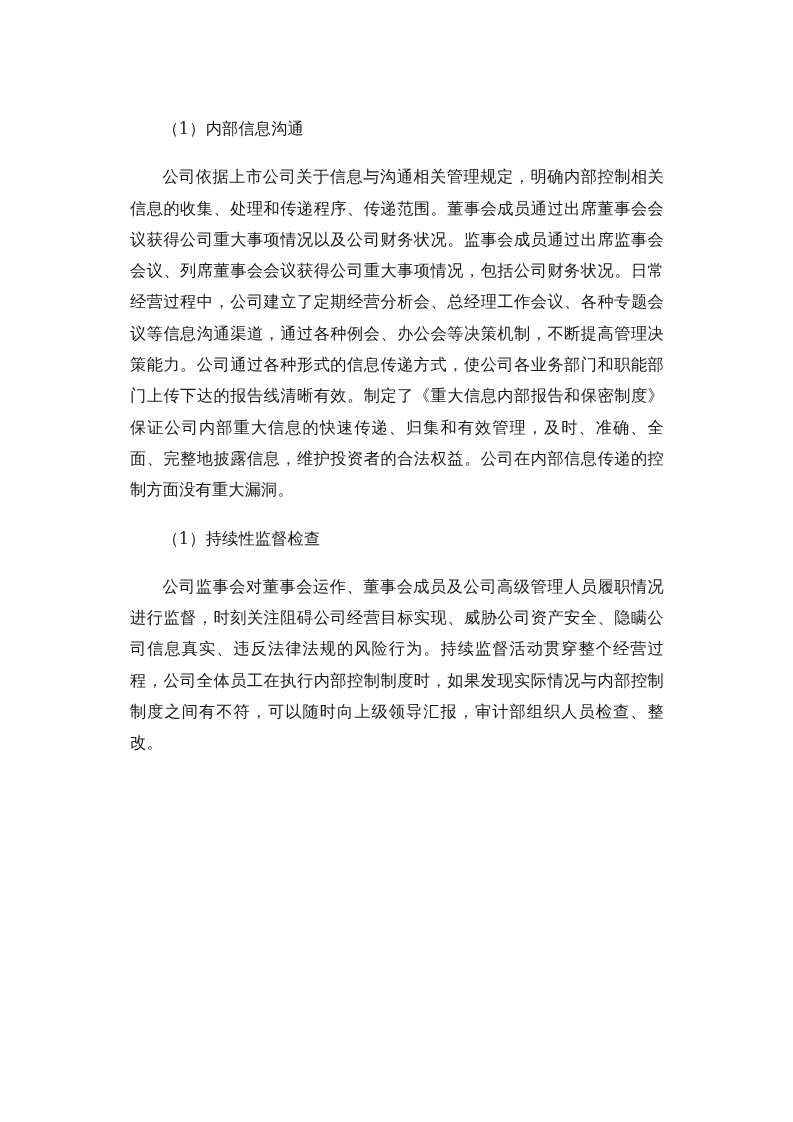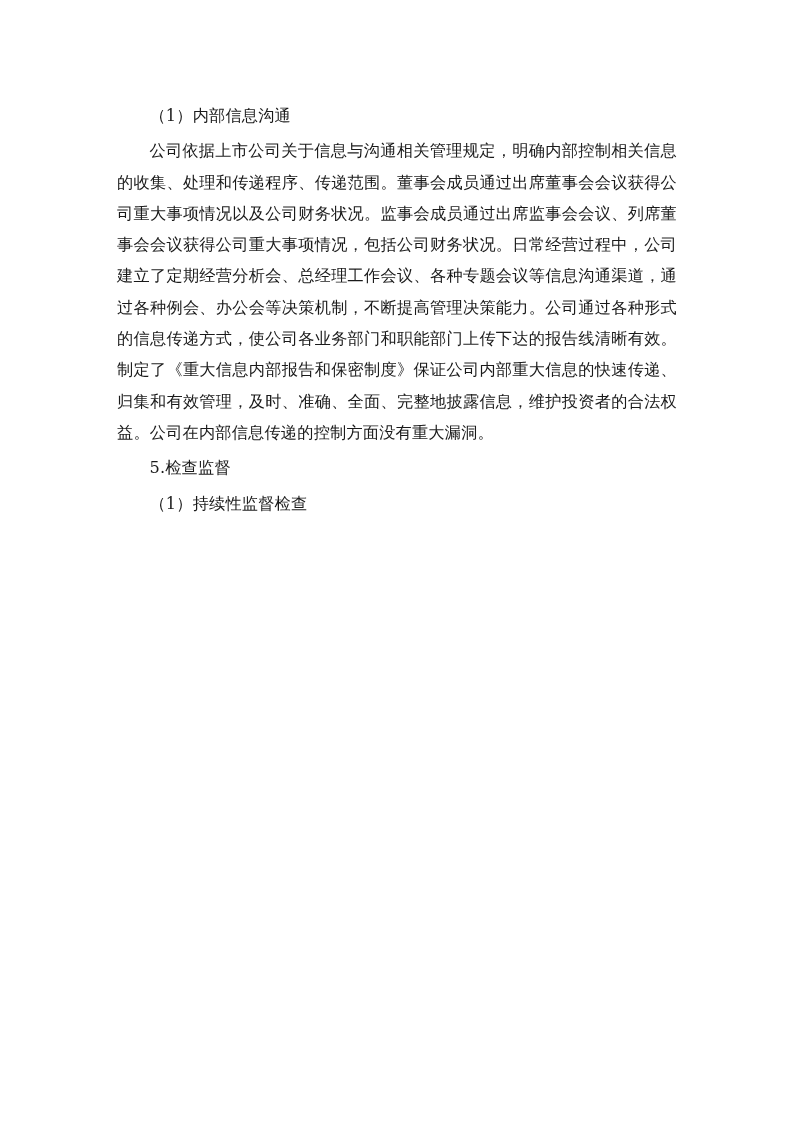--- a/index.html
+++ b/index.html
@@ -15,33 +15,33 @@
     background: #ffffff;
     box-sizing: border-box;
     padding: 96px 112px 0 113px;
     overflow: hidden;
     font-family: "DejaVu Serif", "Liberation Serif", serif;
     font-size: 16.2px;
     line-height: 31.3px;
     color: #1a1a1a;
   }
   .page p {
-    margin: 4px;
+    margin: 17px;
     padding: 0;
     text-align: justify;
     text-justify: inter-ideograph;
     text-indent: 2em;
     word-break: break-all;
     letter-spacing: 0.2px;
   }
   .page p.heading {
     text-align: left;
   }
 </style>
 </head>
 <body>
 
 <div class="page">
   <p class="heading">（1）内部信息沟通</p>
   <p class="body">公司依据上市公司关于信息与沟通相关管理规定，明确内部控制相关信息的收集、处理和传递程序、传递范围。董事会成员通过出席董事会会议获得公司重大事项情况以及公司财务状况。监事会成员通过出席监事会会议、列席董事会会议获得公司重大事项情况，包括公司财务状况。日常经营过程中，公司建立了定期经营分析会、总经理工作会议、各种专题会议等信息沟通渠道，通过各种例会、办公会等决策机制，不断提高管理决策能力。公司通过各种形式的信息传递方式，使公司各业务部门和职能部门上传下达的报告线清晰有效。制定了《重大信息内部报告和保密制度》保证公司内部重大信息的快速传递、归集和有效管理，及时、准确、全面、完整地披露信息，维护投资者的合法权益。公司在内部信息传递的控制方面没有重大漏洞。</p>
-  <p class="heading">5.检查监督</p>
   <p class="heading">（1）持续性监督检查</p>
+  <p class="body">公司监事会对董事会运作、董事会成员及公司高级管理人员履职情况进行监督，时刻关注阻碍公司经营目标实现、威胁公司资产安全、隐瞒公司信息真实、违反法律法规的风险行为。持续监督活动贯穿整个经营过程，公司全体员工在执行内部控制制度时，如果发现实际情况与内部控制制度之间有不符，可以随时向上级领导汇报，审计部组织人员检查、整改。</p>
 </div>
 
 </body></html>

